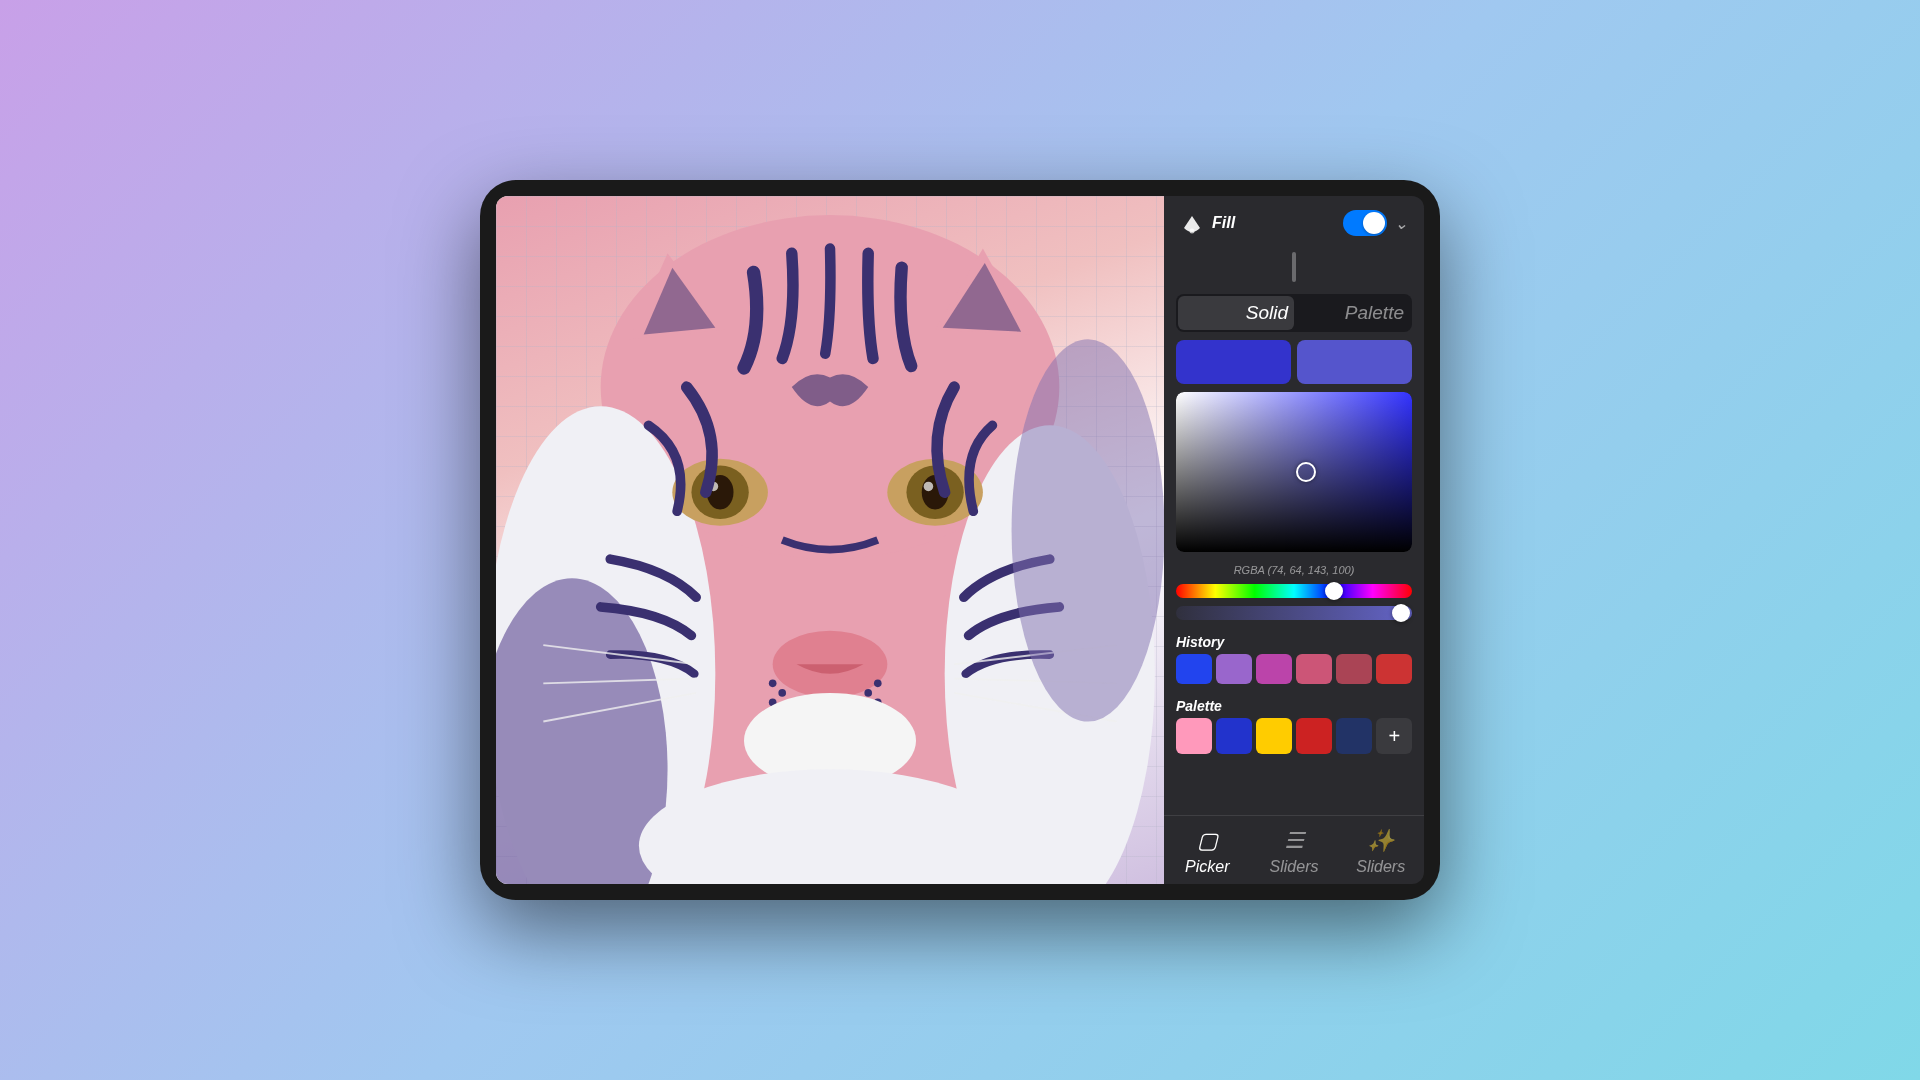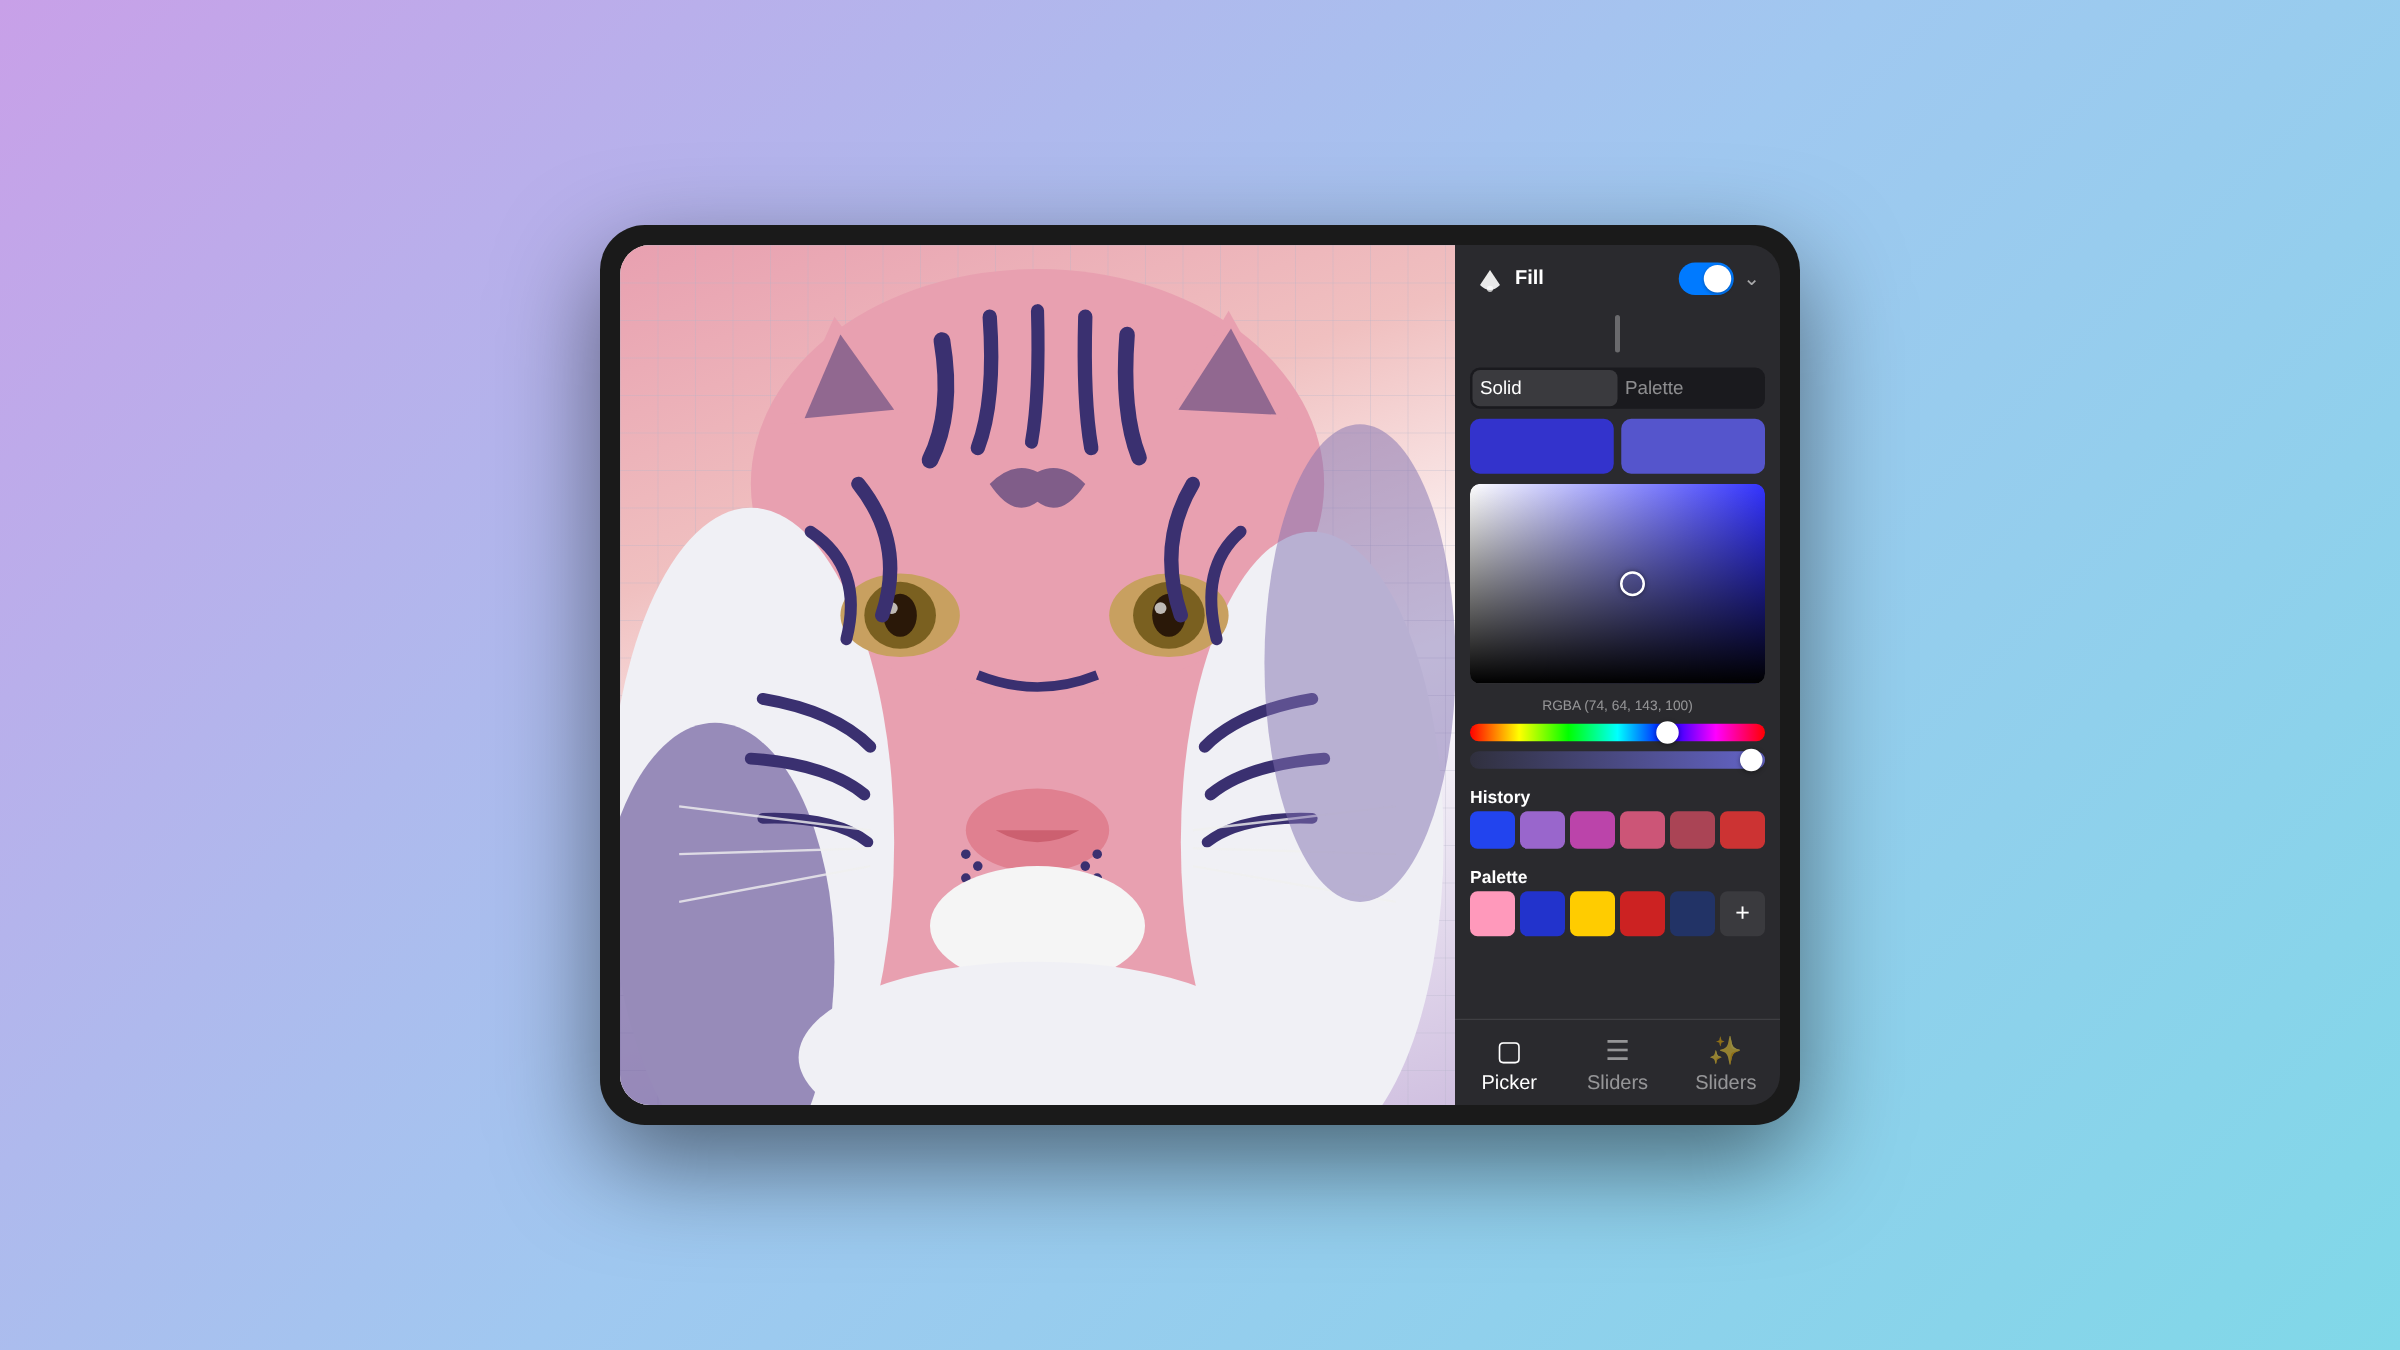--- a/index.html
+++ b/index.html
@@ -21,24 +21,25 @@
       border-radius: 36px;
       padding: 16px;
       box-shadow: 0 30px 80px rgba(0,0,0,0.5);
       display: flex;
       position: relative;
     }
 
     .tablet-screen {
       width: 100%;
       height: 100%;
-      border-radius: 24px;
+      border-radius: 12px;
       overflow: hidden;
       display: flex;
       position: relative;
+      font-style: italic;
     }
 
     
     .canvas-area {
       flex: 1;
       background: #f0f0f0;
       position: relative;
       overflow: hidden;
     }
 
@@ -131,23 +132,23 @@
       display: flex;
       margin: 4px 12px 8px;
       background: #1a1a1e;
       border-radius: 8px;
       padding: 2px;
     }
 
     .type-tab {
       flex: 1;
       padding: 6px;
-      text-align: left;
+      text-align: right;
       border-radius: 6px;
-      font-size: 15px;
+      font-size: 19px;
       cursor: pointer;
     }
 
     .type-tab.active {
       background: #3a3a3e;
       color: white;
     }
 
     .type-tab.inactive {
       color: rgba(255,255,255,0.5);

